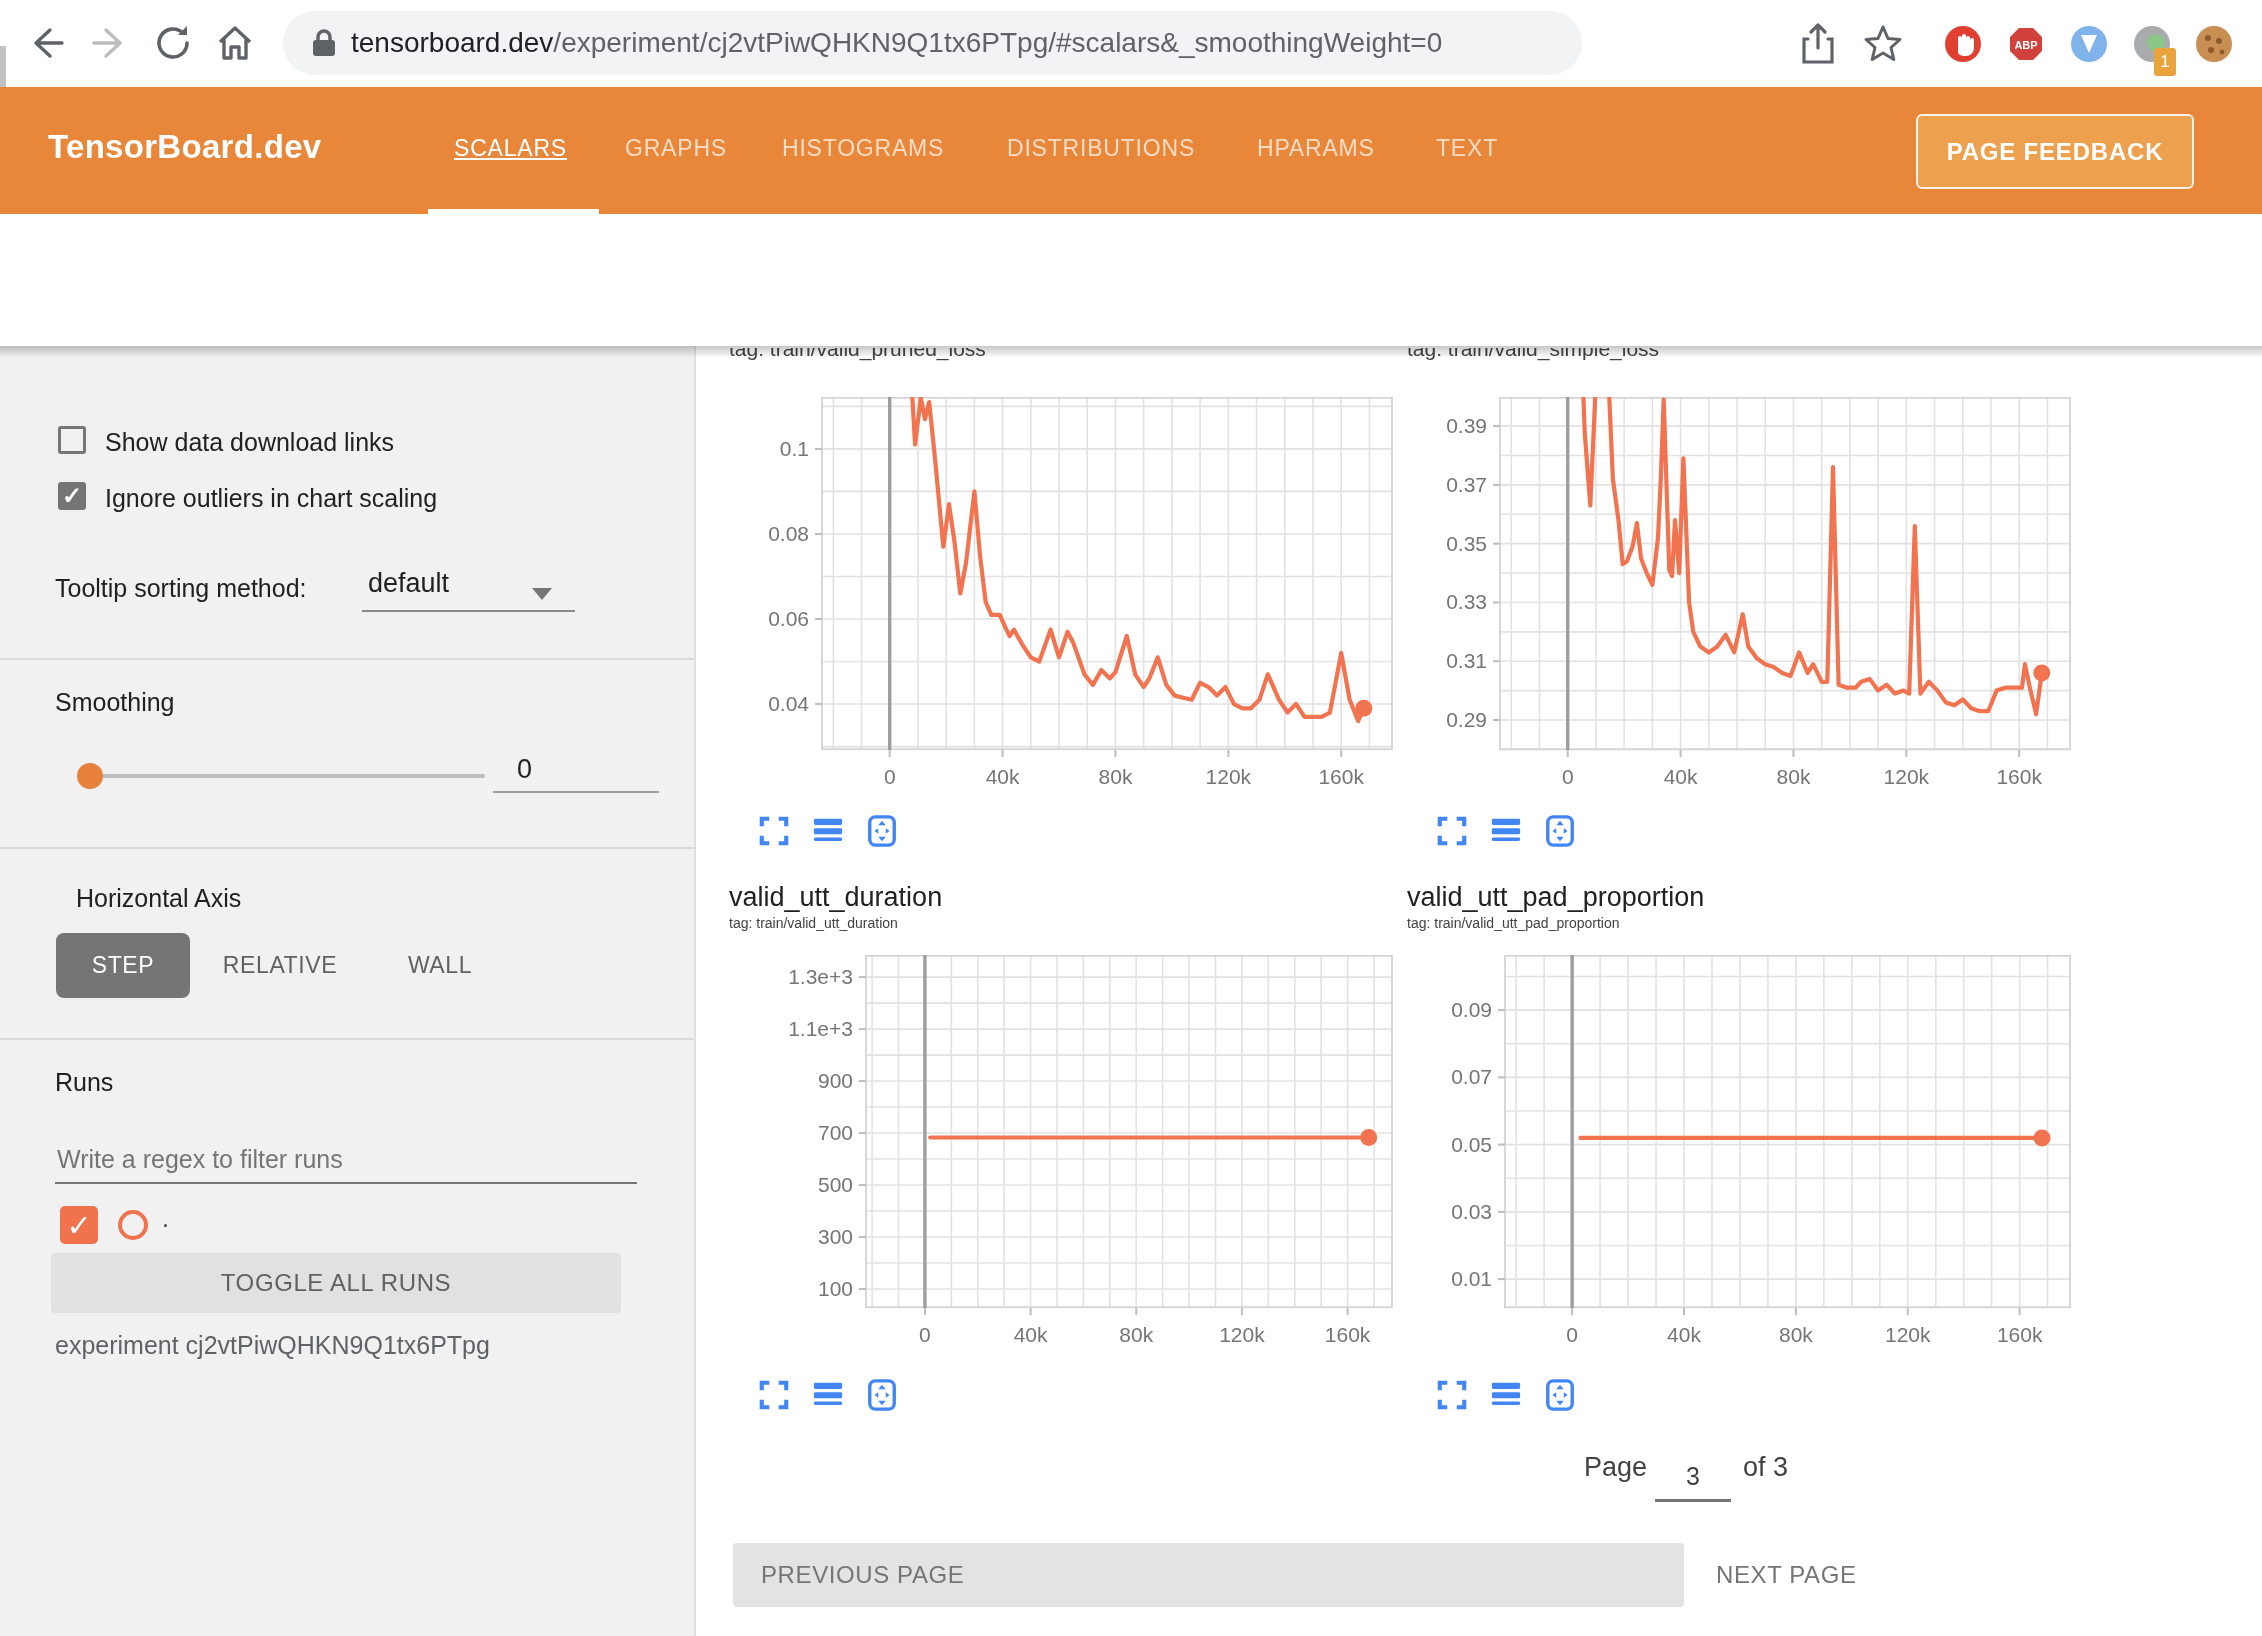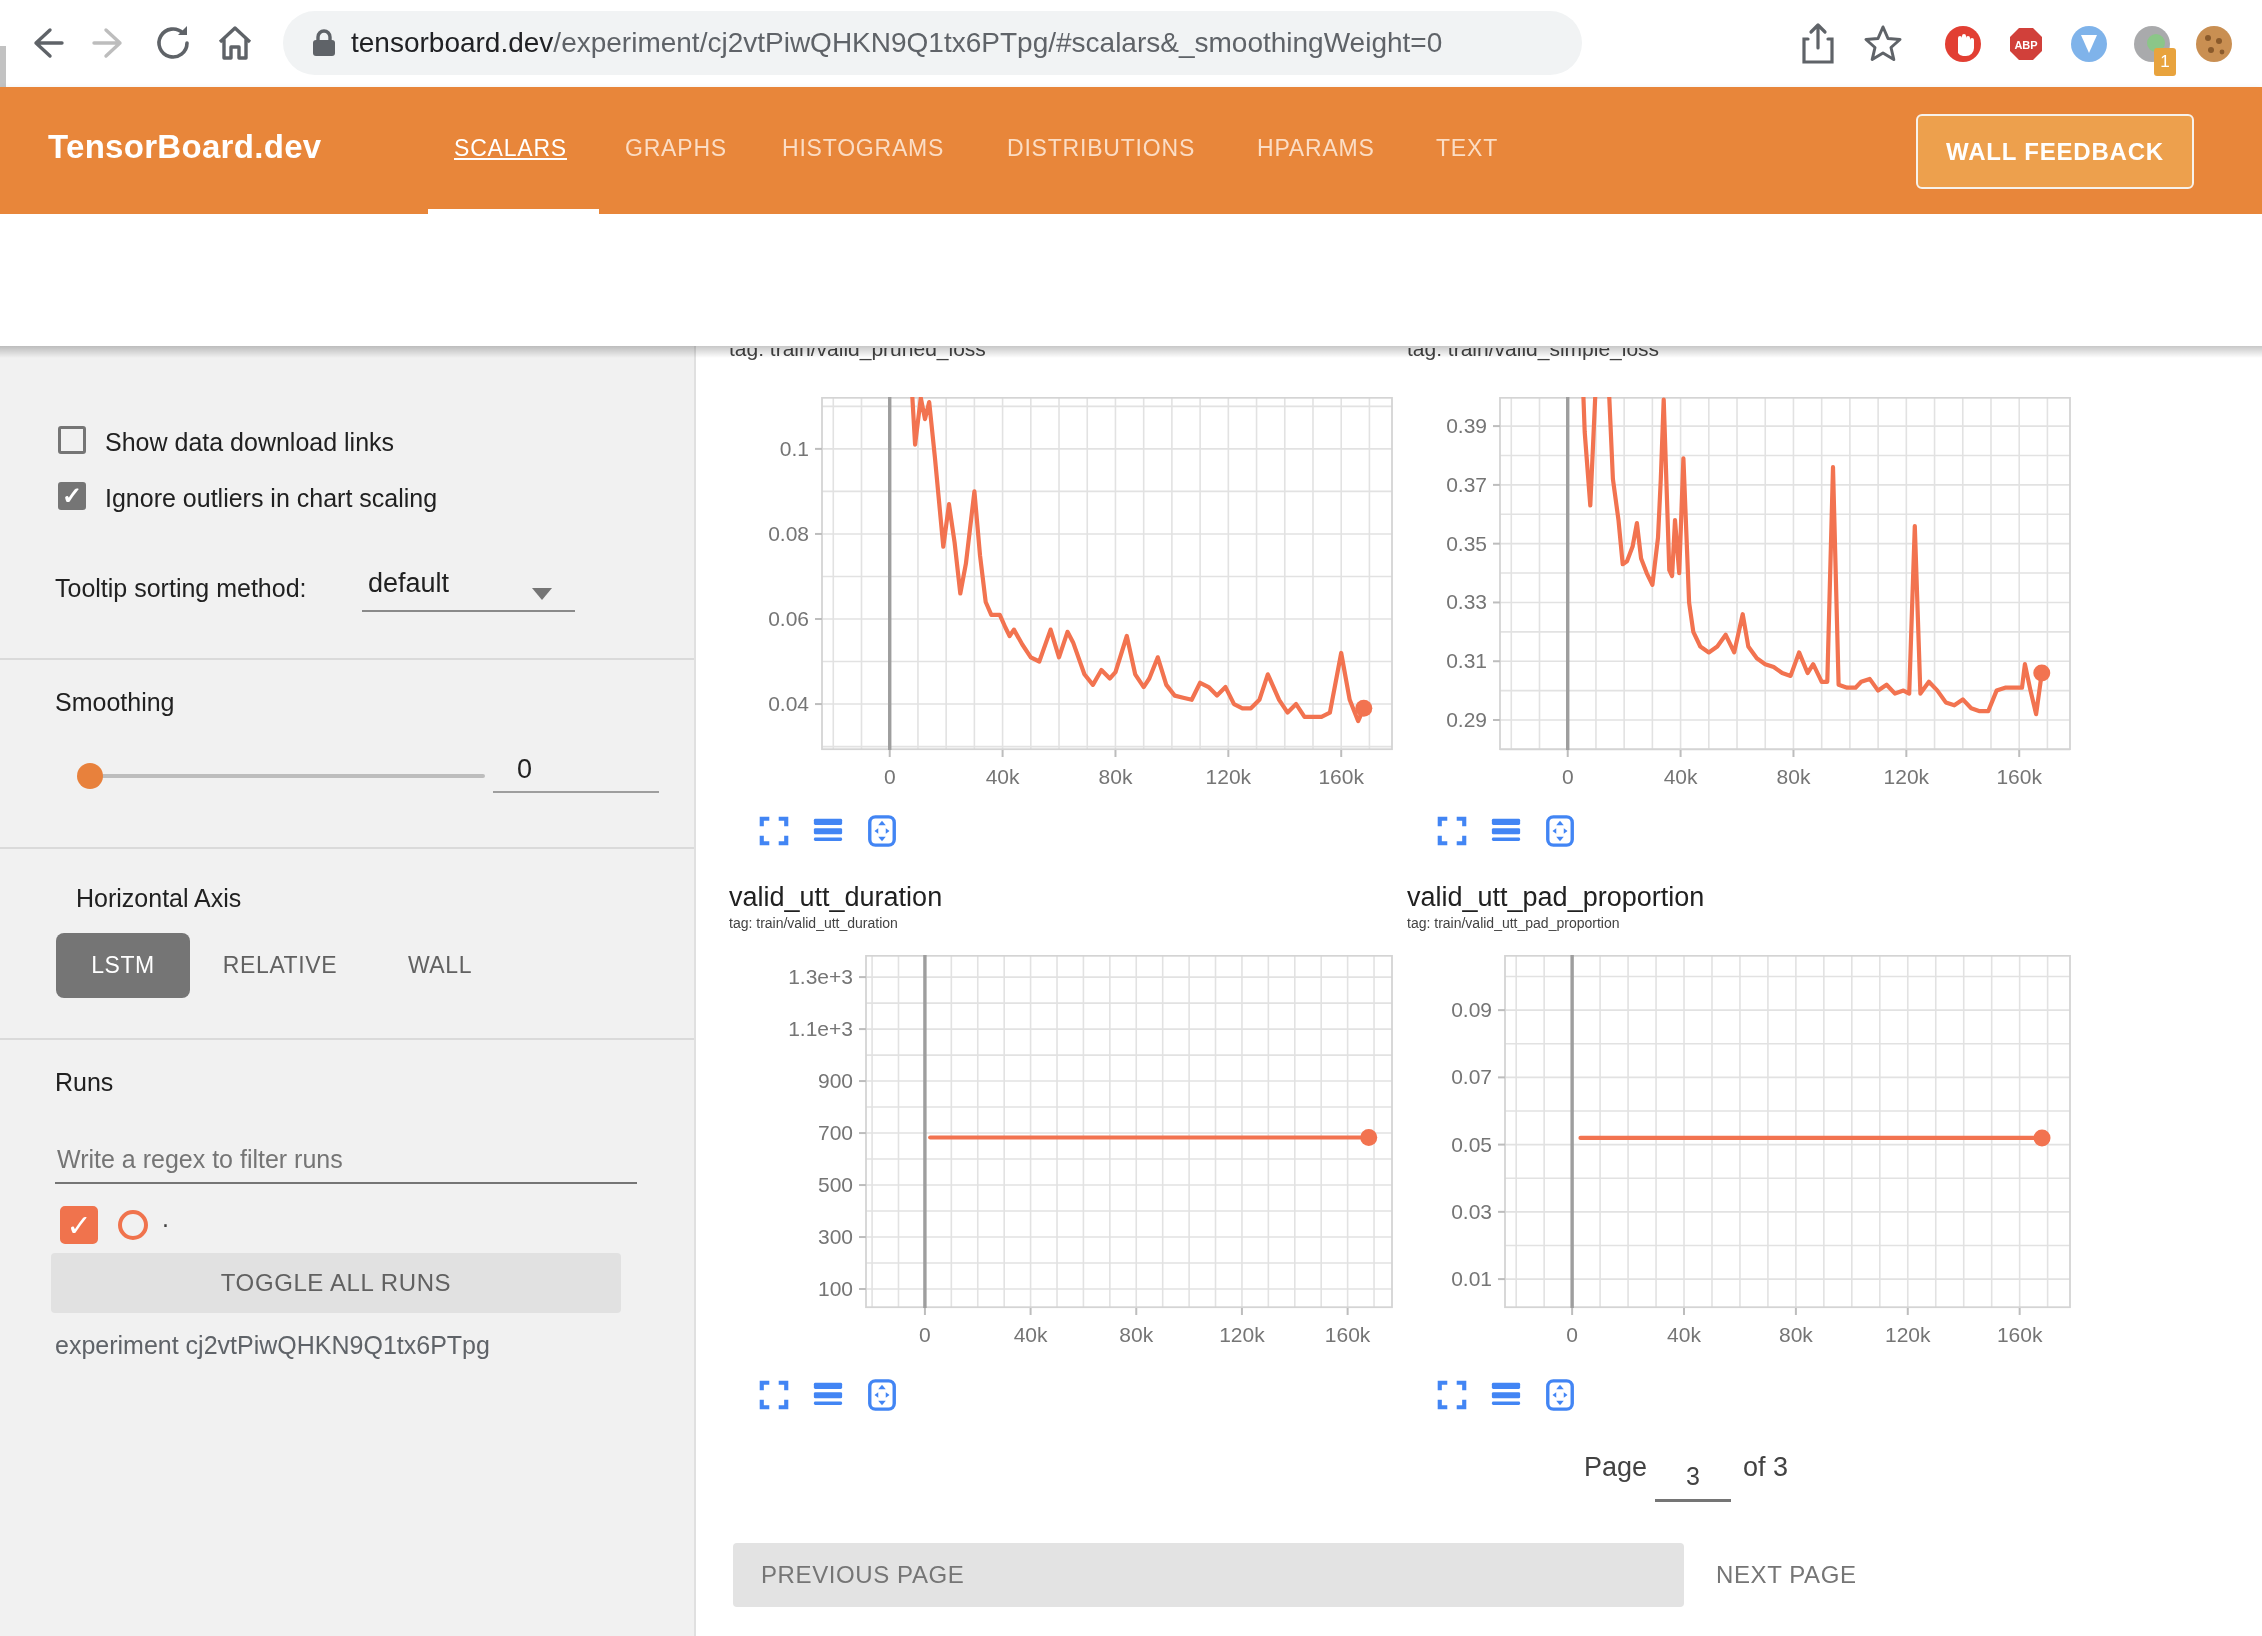--- a/index.html
+++ b/index.html
@@ -151,21 +151,21 @@
 
   <div class="tbheader">
     <div class="logo">TensorBoard.dev</div>
     <div class="tab active" style="left:454px;">SCALARS</div>
     <div class="tab" style="left:625px;">GRAPHS</div>
     <div class="tab" style="left:782px;">HISTOGRAMS</div>
     <div class="tab" style="left:1007px;">DISTRIBUTIONS</div>
     <div class="tab" style="left:1257px;">HPARAMS</div>
     <div class="tab" style="left:1436px;">TEXT</div>
     <div class="tab-underline" style="left:428px;width:171px;"></div>
-    <div class="feedback-btn">WALL FEEDBACK</div>
+    <div class="feedback-btn">PAGE FEEDBACK</div>
   </div>
 
   <div class="subband">
     <div class="created">Crea</div>
     <div class="exp-title">LSTM transducer training for LibriSpeech with icefall</div>
   </div>
   <div class="band-shadow"></div>
 
   <div class="sidebar">
     <div class="cbx" style="left:58px;top:80px;"></div>
@@ -181,21 +181,21 @@
     <div class="sb-divider" style="top:312px;"></div>
 
     <div class="sb-label" style="left:55px;top:342px;">Smoothing</div>
     <div class="slider-track" style="left:88px;top:428px;width:397px;"></div>
     <div class="slider-knob" style="left:77px;top:417px;"></div>
     <div class="smooth-box" style="left:493px;top:408px;width:142px;padding-left:24px;padding-bottom:6px;">0</div>
 
     <div class="sb-divider" style="top:501px;"></div>
 
     <div class="sb-label" style="left:55px;top:538px;margin-left:21px;">Horizontal Axis</div>
-    <div class="axis-btn sel" style="left:56px;top:587px;width:134px;height:65px;">LSTM</div>
+    <div class="axis-btn sel" style="left:56px;top:587px;width:134px;height:65px;">STEP</div>
     <div class="axis-btn unsel" style="left:210px;top:587px;width:140px;height:65px;">RELATIVE</div>
     <div class="axis-btn unsel" style="left:385px;top:587px;width:110px;height:65px;">WALL</div>
 
     <div class="sb-divider" style="top:692px;"></div>
 
     <div class="sb-label" style="left:55px;top:722px;">Runs</div>
     <input class="regex-input" style="left: 55px; top: 790px; width: 578px; height: 44px;" placeholder="Write a regex to filter runs">
     <div class="cbx orange" style="left:60px;top:860px;">✓</div>
     <div class="run-ring" style="left:118px;top:864px;"></div>
     <div class="sb-label" style="left:162px;top:858px;color:#424242;">.</div>

